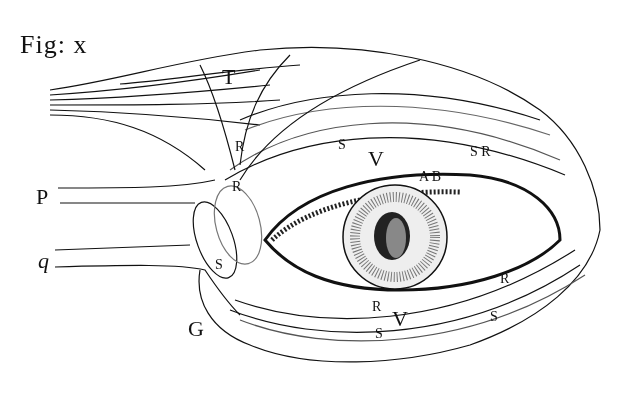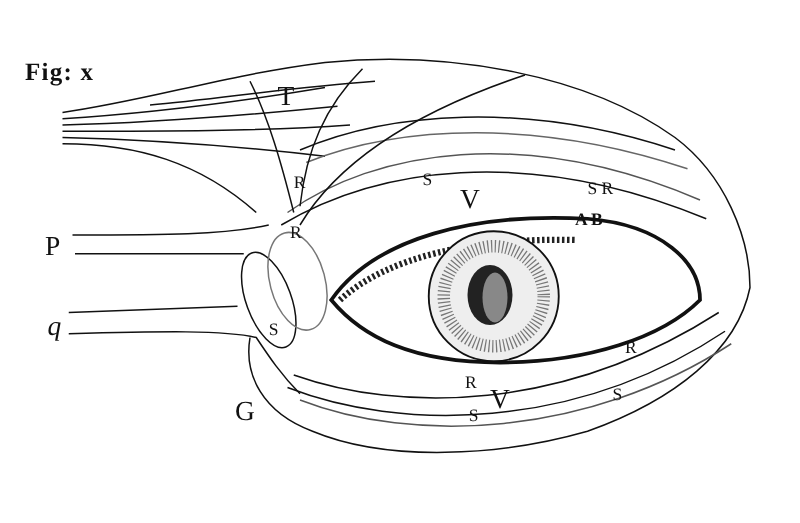--- a/index.html
+++ b/index.html
@@ -1,20 +1,20 @@
 <!DOCTYPE html>
 <html><head>
 <meta charset="utf-8">
 <style>
   html,body{margin:0;padding:0;background:#fff;}
   #stage{position:relative;width:640px;height:418px;background:#fff;overflow:hidden;
     font-family:"DejaVu Serif","Liberation Serif",serif;color:#111;}
   svg{position:absolute;left:0;top:0;}
   .lbl{position:absolute;font-family:"Liberation Serif","DejaVu Serif",serif;color:#111;line-height:1;}
-  .title{left:20px;top:48px;font-size:20px;font-weight:bold;letter-spacing:1px;}
+  .title{left:20px;top:32px;font-size:26px;font-weight:normal;letter-spacing:1px;}
   .big{font-size:22px;}
   .small{font-size:14px;}
 </style>
 </head>
 <body>
 
 <div id="stage">
   <svg width="640" height="418" viewBox="0 0 640 418">
     <g fill="none" stroke="#111" stroke-width="1.2">
 
@@ -61,21 +61,21 @@
   </svg>
 
   <div class="lbl title">Fig: x</div>
   <div class="lbl big" style="left:222px;top:66px;">T</div>
   <div class="lbl big" style="left:36px;top:186px;">P</div>
   <div class="lbl big" style="left:38px;top:250px;font-style:italic;">q</div>
   <div class="lbl big" style="left:188px;top:318px;">G</div>
   <div class="lbl big" style="left:368px;top:148px;">V</div>
   <div class="lbl big" style="left:392px;top:308px;">V</div>
   <div class="lbl small" style="left:470px;top:145px;font-family:Liberation Serif, serif;">S R</div>
-  <div class="lbl small" style="left:460px;top:170px;font-weight:bold;">A B</div>
+  <div class="lbl small" style="left:419px;top:170px;">A B</div>
   <div class="lbl small" style="left:232px;top:180px;">R</div>
   <div class="lbl small" style="left:235px;top:140px;">R</div>
   <div class="lbl small" style="left:500px;top:272px;">R</div>
   <div class="lbl small" style="left:215px;top:258px;">S</div>
   <div class="lbl small" style="left:375px;top:327px;">S</div>
   <div class="lbl small" style="left:490px;top:310px;">S</div>
   <div class="lbl small" style="left:338px;top:138px;">S</div>
   <div class="lbl small" style="left:372px;top:300px;">R</div>
 </div>
 

